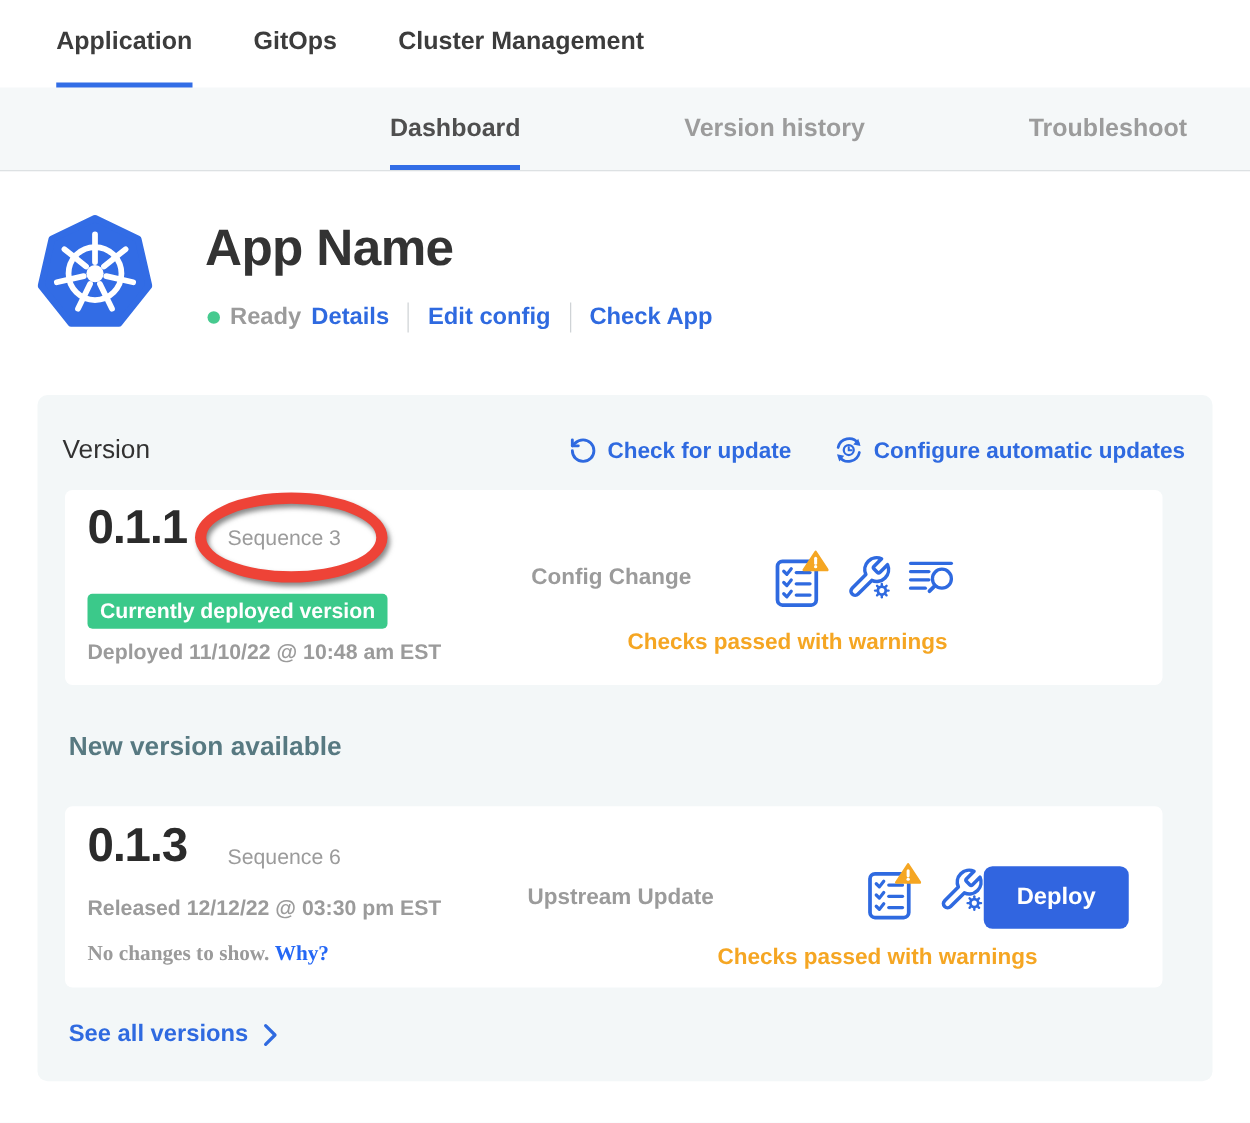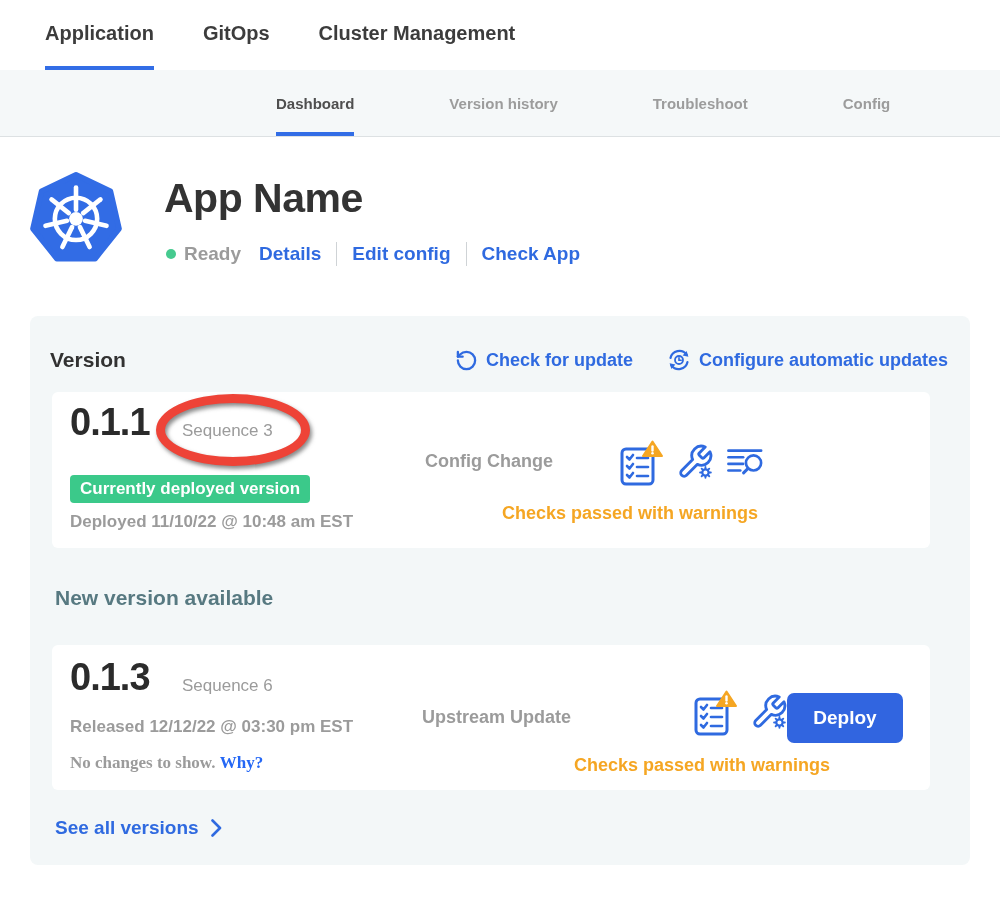--- a/index.html
+++ b/index.html
@@ -8,40 +8,40 @@
 
   
   .top-nav { display:flex; align-items:stretch; height:70px; padding-left:45px; gap:49px; background:#fff; }
   .top-nav .item { display:flex; align-items:center; font-size:20px; font-weight:bold; color:#3c3c3c;
     border-bottom:4px solid transparent; padding-top:0; cursor:pointer; }
   .top-nav .item.active { border-bottom-color:#326de6; }
 
   
   .sub-nav { display:flex; align-items:stretch; height:67px; padding-left:276px; gap:95px;
     background:#f5f8f9; border-bottom:1px solid #dde1e3; white-space:nowrap; }
-  .sub-nav .item { display:flex; align-items:center; font-size:15px; font-weight:bold; color:#9c9c9c;
-    border-bottom:4px solid transparent; padding-top:4px; cursor:pointer; }
+  .sub-nav .item { display:flex; align-items:center; font-size:20px; font-weight:bold; color:#9c9c9c;
+    border-bottom:4px solid transparent; padding-top:4px; cursor:pointer;margin-left:36px; }
   .sub-nav .item.active { color:#4f4f4f; border-bottom-color:#326de6; }
 
   
   .app-header { position:relative; height:180px; }
   .k8s-logo { position:absolute; left:30px; top:34px; width:92px; height:92px; }
   .app-title { position:absolute; left:164px; top:38px; font-size:41px; font-weight:bold; color:#333; letter-spacing:-0.5px; }
   .status-row { position:absolute; left:166px; top:105px; display:flex; align-items:center; }
   .status-dot { width:10px; height:10px; border-radius:50%; background:#46ca8f; margin-right:8px; }
-  .status-text { font-size:19px; font-weight:bold; color:#9b9b9b; margin-right:18px; }
+  .status-text { font-size:19px; font-weight:bold; color:#9b9b9b; margin-right:8px; }
   .hlink { font-size:19px; font-weight:bold; color:#2f6ae0; cursor:pointer; text-decoration:none; }
   .vr { width:1px; height:24px; background:#cfd3d6; margin:0 15px; }
 
   
   .version-card { position:absolute; left:30px; top:316px; width:940px; height:549px;
     background:#f3f7f8; border-radius:8px; }
   .vc-header { position:absolute; left:0; top:0; width:100%; padding:32px 22px 0 20px;
     display:flex; align-items:center; }
-  .vc-title { font-size:21px; font-weight:bold; color:#323232;text-align:center; }
+  .vc-title { font-size:21px; font-weight:normal; color:#323232;text-align:center; }
   .vc-actions { margin-left:auto; display:flex; align-items:center; gap:34px; }
   .vc-action { display:flex; align-items:center; gap:8px; font-size:18px; font-weight:bold; color:#2f6ae0; cursor:pointer; }
   .vc-action svg { display:block; }
 
   .white-card { position:absolute; left:22px; width:878px; background:#fff; border-radius:6px; }
   .card-current { top:76px; height:156px; }
   .card-available { top:329px; height:145px; }
 
   .ver-num { position:absolute; left:18px; font-size:38px; font-weight:bold; color:#2b2b2b; letter-spacing:-1px; }
   .ver-seq { position:absolute; font-size:17px; color:#9b9b9b; }

